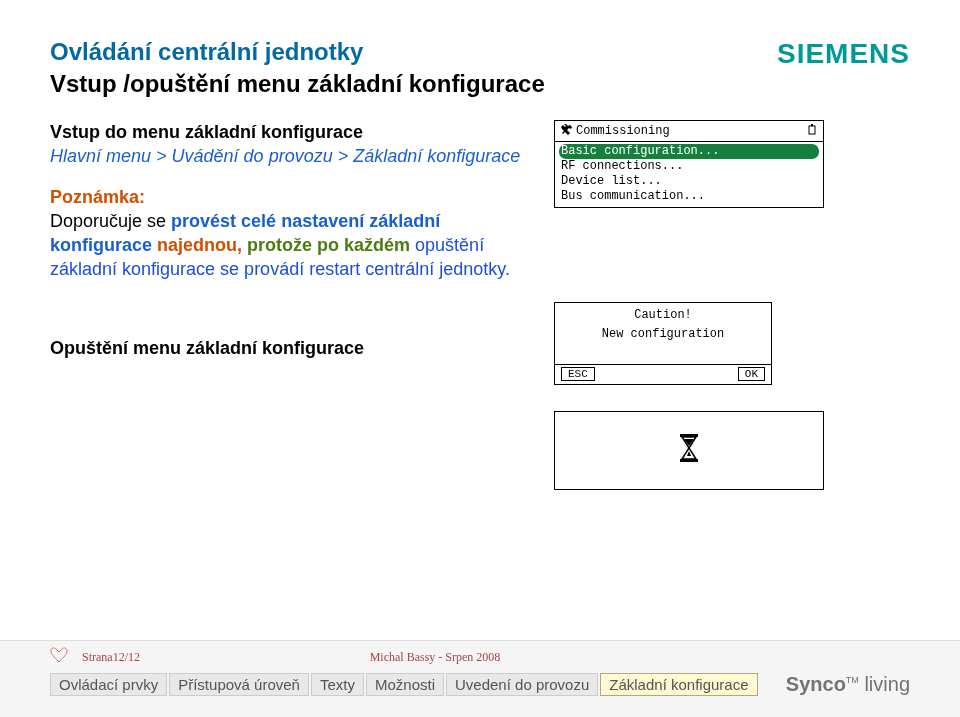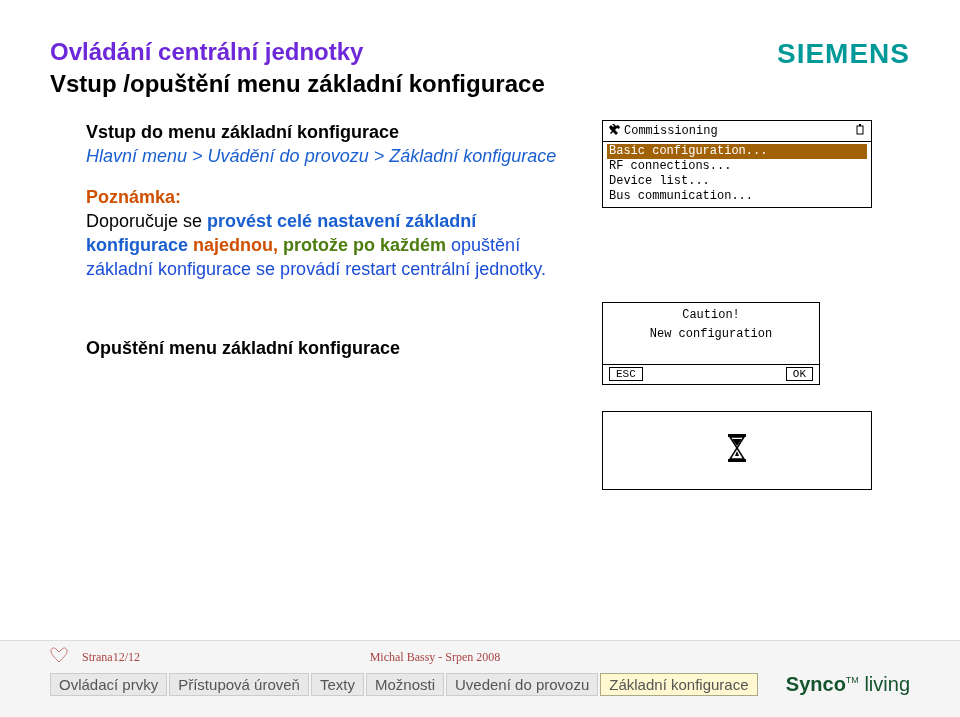--- a/index.html
+++ b/index.html
@@ -1,50 +1,50 @@
 <!DOCTYPE html>
 <html><head>
 <meta charset="utf-8">
 <style>
   * { box-sizing: border-box; margin: 0; padding: 0; }
   body { width: 960px; height: 717px; font-family: Arial, sans-serif; background: #fff; position: relative; overflow: hidden; }
   .slide { padding: 38px 50px 0 50px; position: relative; height: 640px; }
   .header { display: flex; justify-content: space-between; align-items: flex-start; margin-bottom: 4px; }
   .title-block { flex: 1; }
-  .title1 { color: #6d28d9; font-size: 24px; font-weight: bold; margin-bottom: 4px; }
+  .title1 { color: #0369a1; font-size: 24px; font-weight: bold; margin-bottom: 4px; }
   .title2 { color: #000; font-size: 24px; font-weight: bold; }
   .siemens { color: #009999; font-size: 28px; font-weight: 900; letter-spacing: 1px; font-family: Arial, sans-serif; }
-  .content { display: flex; gap: 26px; margin-top: 22px; margin-left: 36px; }
+  .content { display: flex; gap: 14px; margin-top: 22px; }
   .left-col { flex: 0 0 490px; font-size: 18px; line-height: 1.35; }
   .right-col { flex: 1; display: flex; flex-direction: column; align-items: flex-start; gap: 26px; padding-top: 0; }
   .heading-black { font-weight: bold; color: #000; }
   .breadcrumb { color: #1a5fd0; font-style: italic; margin-bottom: 16px; }
   .note-label { color: #d05000; font-weight: bold; }
   .note-span1 { color: #1a5fd0; font-weight: bold; }
   .note-span2 { color: #d05000; font-weight: bold; }
   .note-span3 { color: #4d7c0f; font-weight: bold; }
   .note-rest { color: #1d4ed8; text-align: right; }
   .block2 { margin-top: 54px; }
   .lcd { background: #fff; border: 1px solid #000; font-family: "Courier New", monospace; font-size: 12px; line-height: 1.1; padding: 3px 4px; width: 270px; position: relative; }
   .lcd-row { display: flex; justify-content: space-between; align-items: center; padding: 0 2px; height: 15px; }
-  .lcd-row.sel { background: #a16207; color: #fff; }
+  .lcd-row.sel { background: #15803d; color: #fff; border-radius: 7px; }
   .lcd-divider { border-top: 1px solid #000; margin: 2px -4px 2px -4px; }
   .lcd2 { width: 218px; }
   .lcd-center { text-align: center; padding: 3px 0; }
   .lcd-btn { border: 1px solid #000; display: inline-block; padding: 0 6px; font-size: 11px; }
   .lcd-btnbar { display: flex; justify-content: space-between; padding: 0 2px; margin-top: 2px; }
   .lcd-hourglass { width: 270px; text-align: center; padding: 22px 0; }
   .footer { position: absolute; left: 0; right: 0; bottom: 0; height: 77px; background: #f5f5f5; border-top: 1px solid #ddd; margin-top: 48px; }
   .footer-top { display: flex; justify-content: space-between; align-items: center; padding: 6px 50px 0 50px; font-size: 12px; color: #a44; font-family: Georgia, serif; }
   .footer-top .left { display: flex; gap: 14px; align-items: center; }
   .footer-mid { display: flex; gap: 12px; padding-left: 50px; padding-right: 50px; font-size: 12px; color: #555; margin-top: 6px; align-items: center; justify-content: space-between; }
   .tabs { display: flex; gap: 2px; }
   .tab { background: #e8e8e8; padding: 2px 8px; border: 1px solid #ccc; font-size: 15px; white-space: nowrap; }
   .tab.active { background: #fff8d0; border-color: #aa8; }
-  .synco { font-family: Arial; font-size: 20px; color: #14532d; font-weight: bold; }
+  .synco { font-family: Arial; font-size: 20px; color: #737373; font-weight: bold; }
   .synco sup { font-size: 9px; font-weight: normal; vertical-align: super; }
   .synco .liv { font-weight: normal; }
   .heart-icon { width: 18px; }
   .hourglass-svg { display: inline-block; }
 </style>
 </head>
 <body>
 
 <div class="slide">
   <div class="header">

